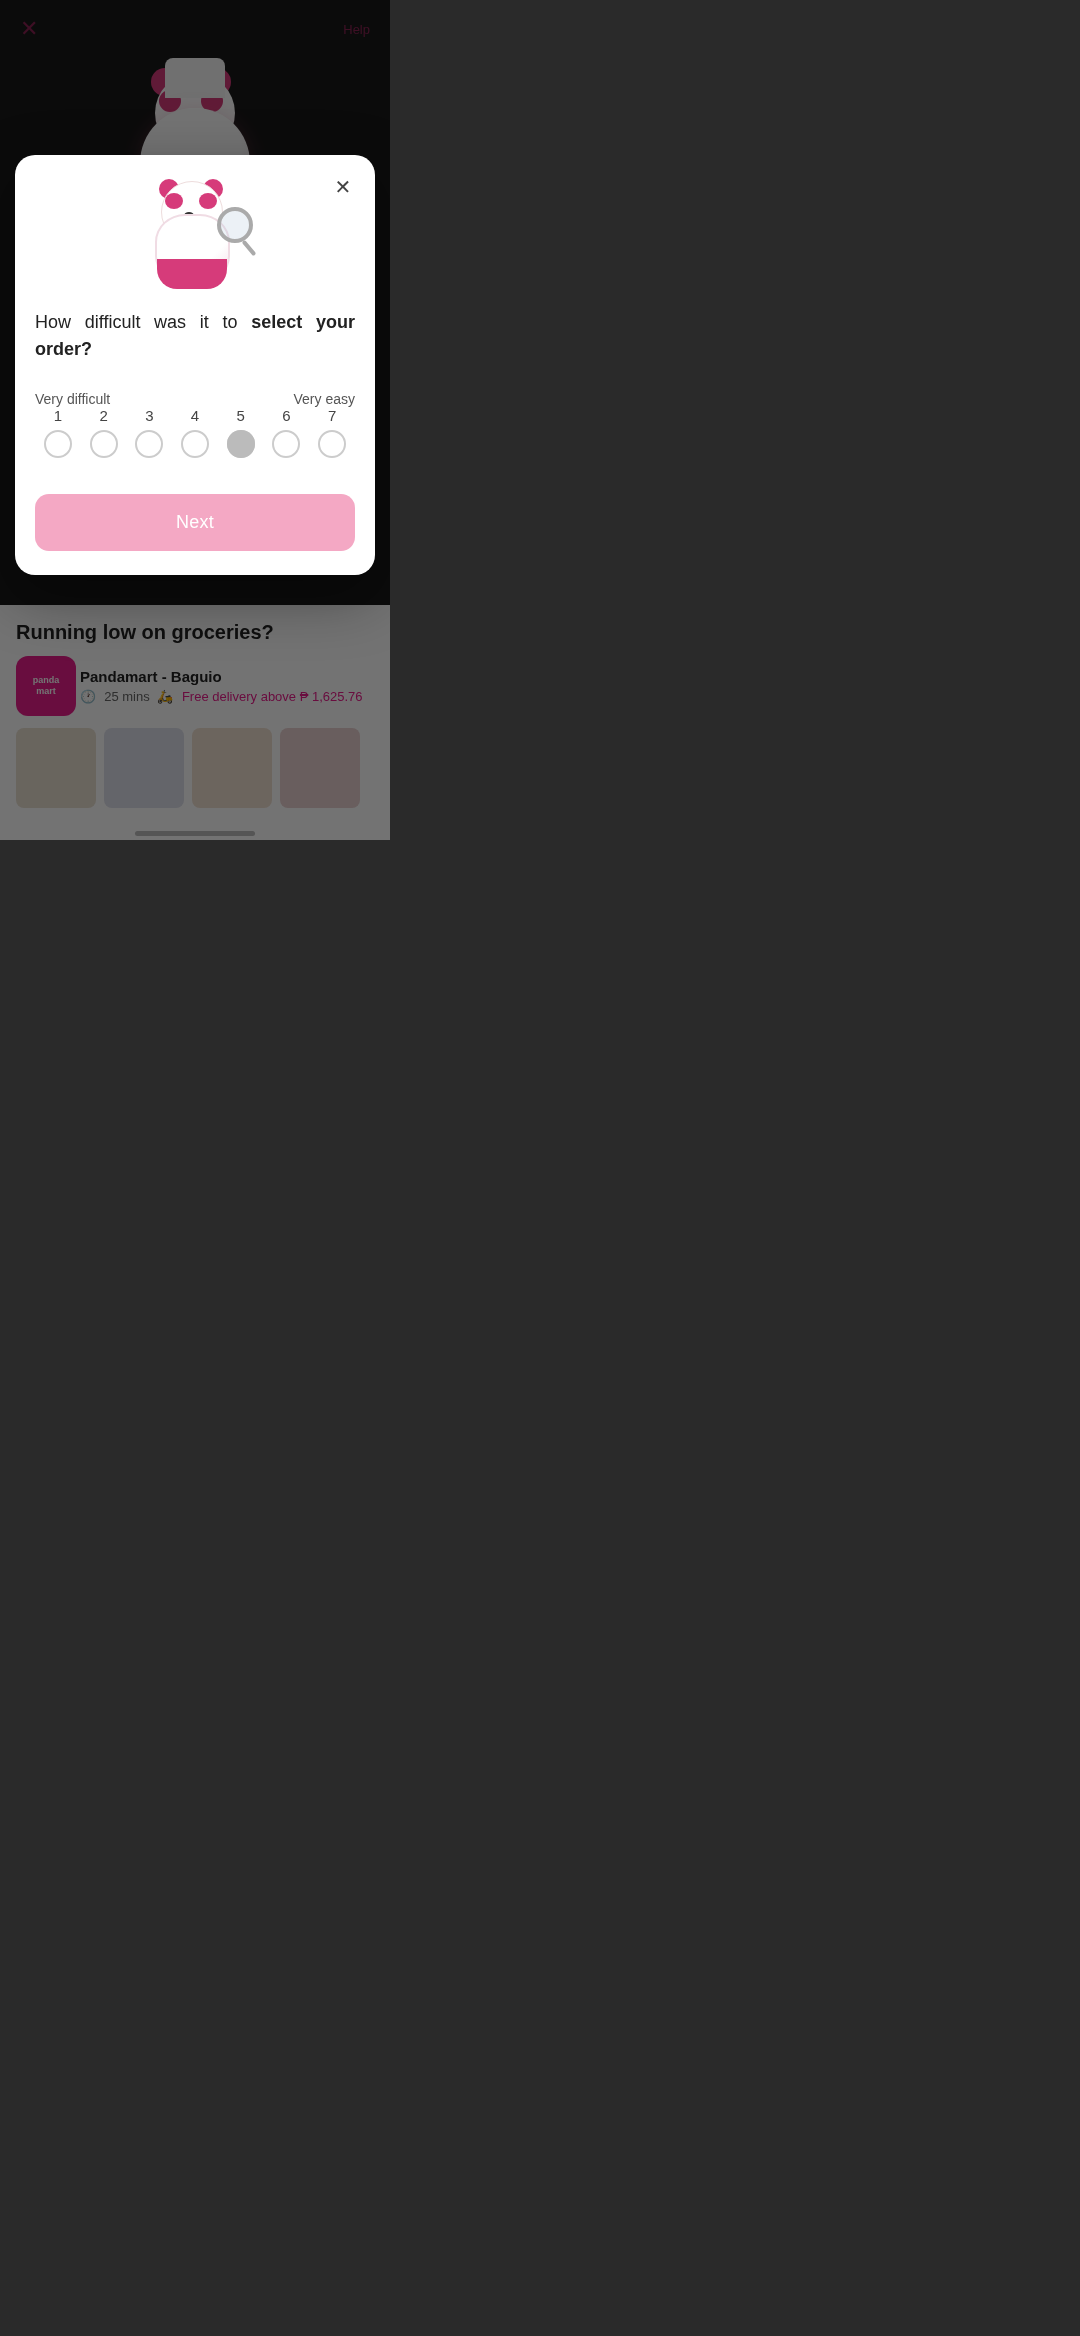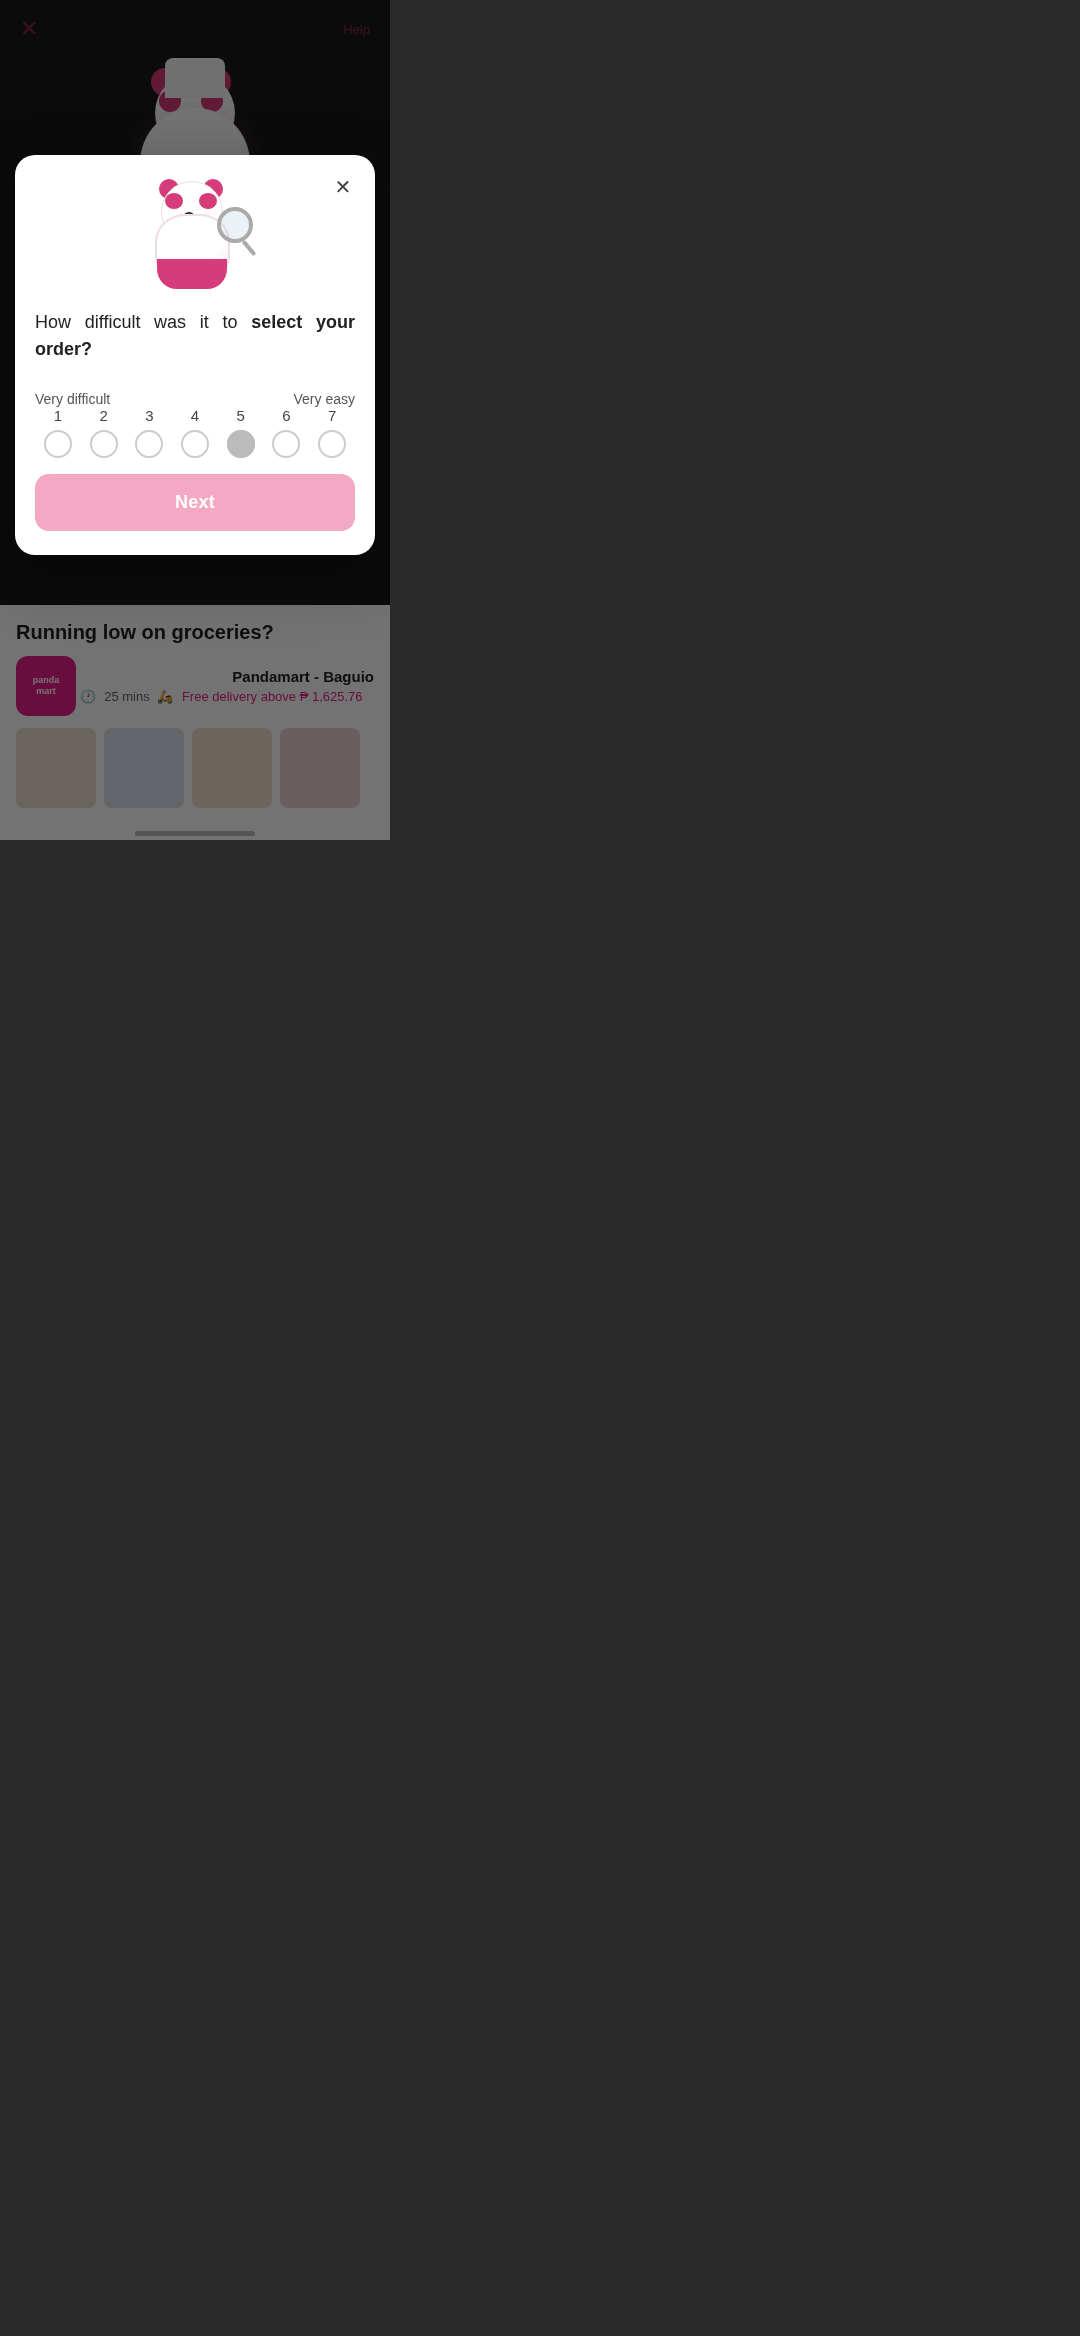--- a/index.html
+++ b/index.html
@@ -129,21 +129,21 @@
       display: flex;
       align-items: center;
       justify-content: center;
       color: white;
       font-size: 9px;
       font-weight: 700;
       text-align: center;
       line-height: 1.2;
     }
 
-    .store-info { flex: 1; text-align: right; }
+    .store-info { flex: 1; }
     .store-name { font-size: 15px; font-weight: 600; color: #222; }
     .store-meta {
       display: flex;
       align-items: center;
       gap: 8px;
       margin-top: 4px;
       font-size: 13px;
       color: #666;
     }
     .store-meta-free { color: #e91e8c; font-weight: 500; }
@@ -389,24 +389,24 @@
     }
 
     
     .next-btn {
       width: 100%;
       padding: 18px;
       background: #f4a8c4;
       border: none;
       border-radius: 14px;
       font-size: 18px;
-      font-weight: 700;
+      font-weight: 400;
       color: white;
       cursor: pointer;
-      margin-top: 8px;
+      margin-top: 28px;
       letter-spacing: 0.3px;
     }
 
     .bottom-bar-inner {
       width: 120px;
       height: 5px;
       background: #555;
       border-radius: 3px;
       position: absolute;
       bottom: 4px;

